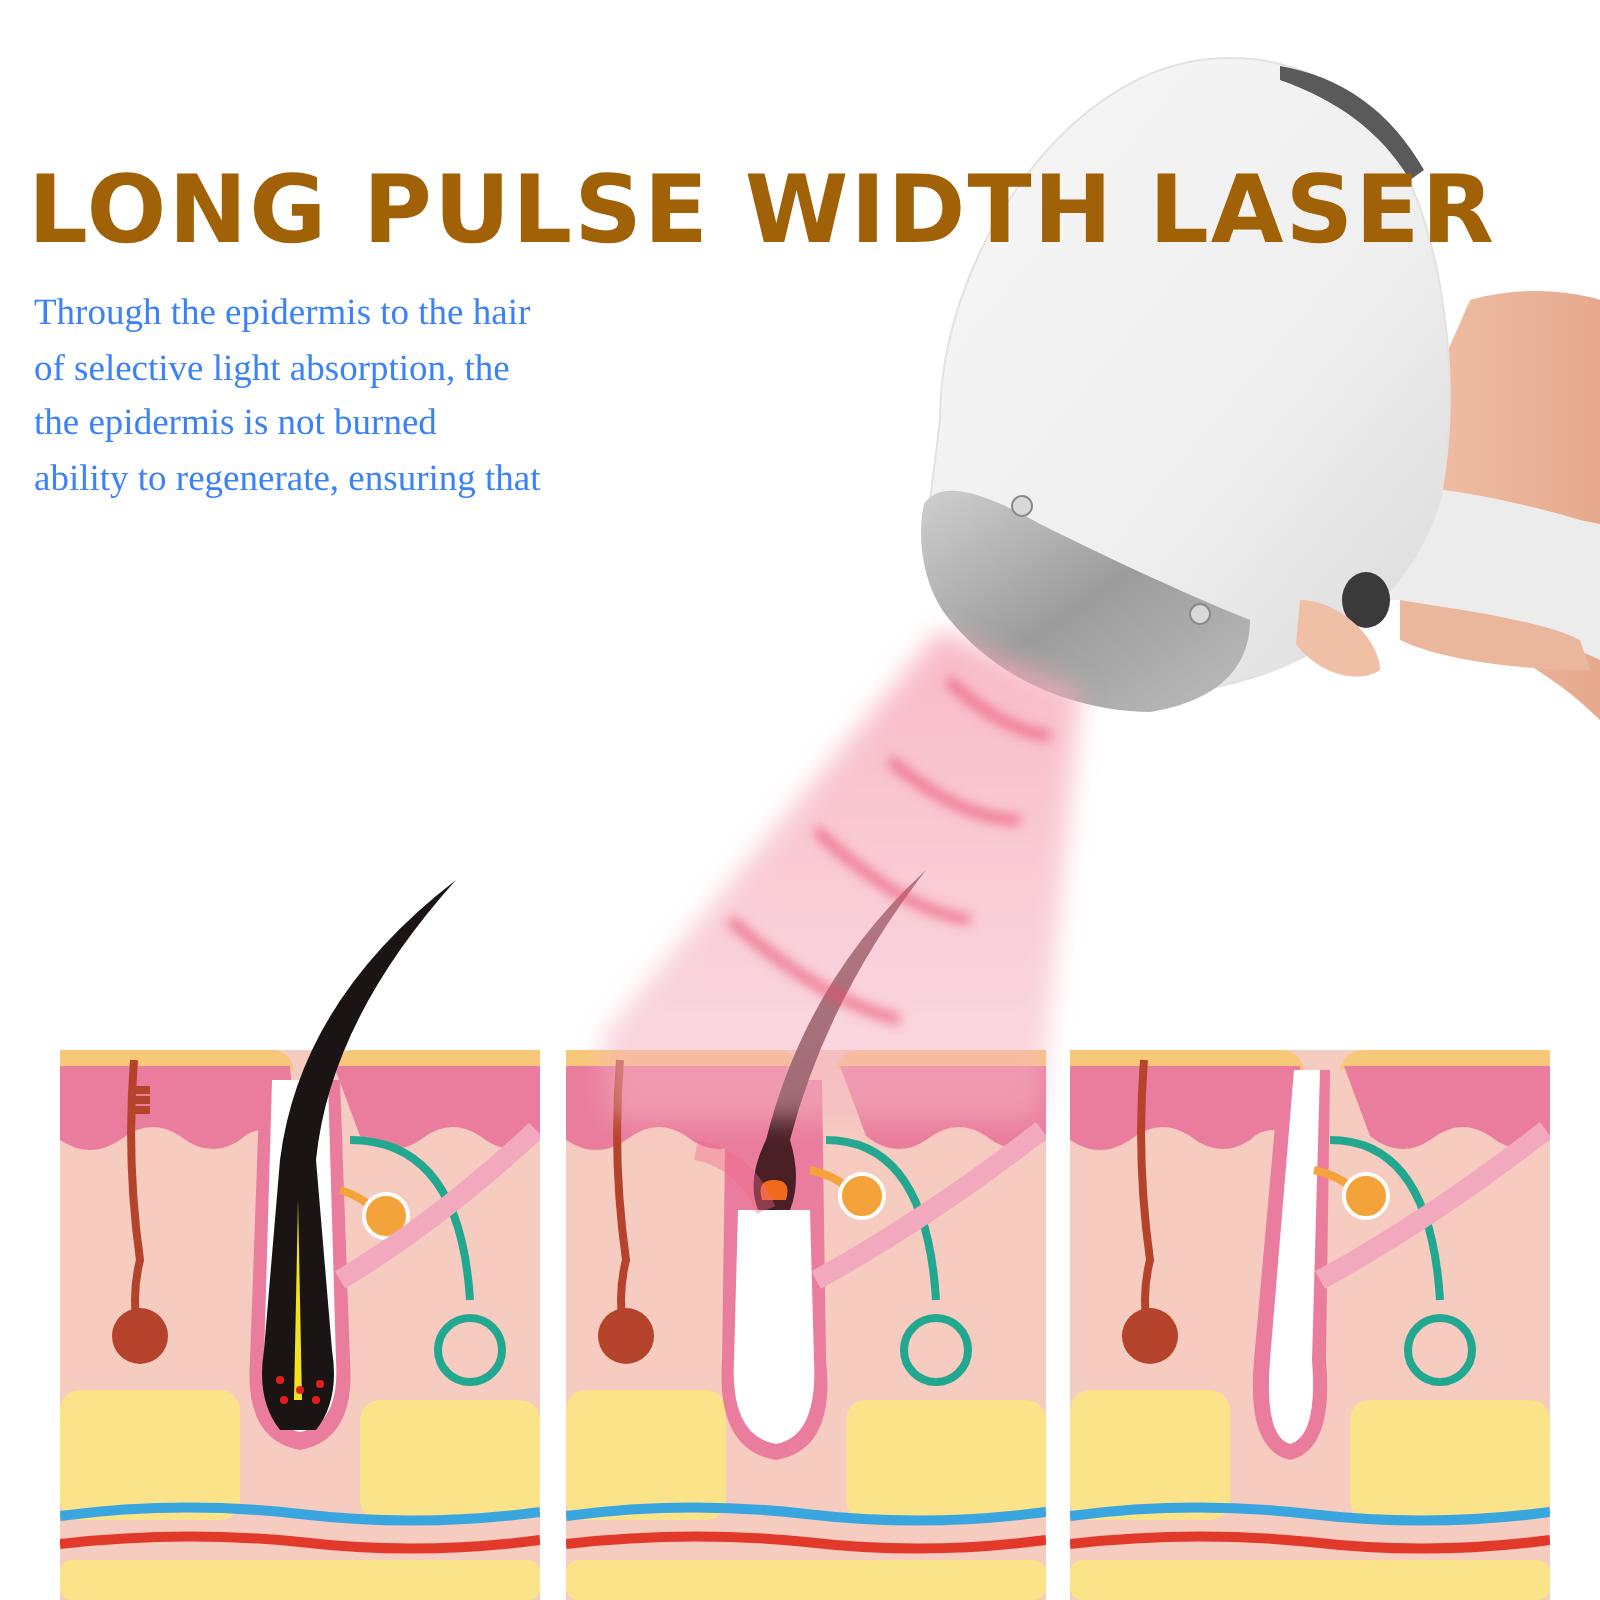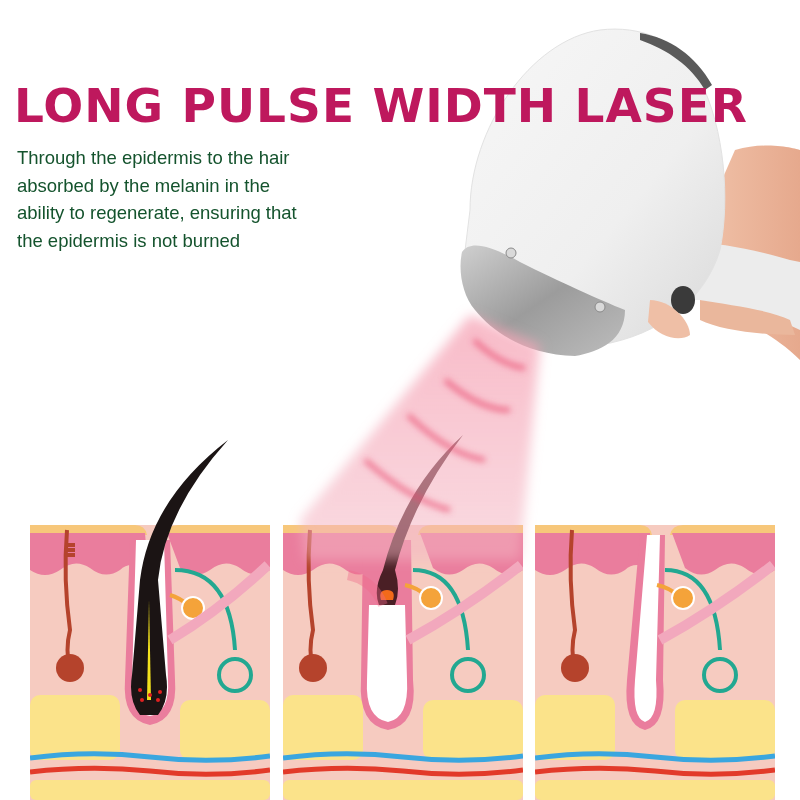--- a/index.html
+++ b/index.html
@@ -1,43 +1,43 @@
 <!DOCTYPE html>
 <html><head>
 <meta charset="utf-8">
 <style>
   html, body { margin:0; padding:0; background:#ffffff; }
   body { width:800px; height:800px; position:relative; overflow:hidden; font-family:"DejaVu Sans", sans-serif; }
   .title {
     position:absolute; left:14px; top:78px; margin:0;
     font-family:"DejaVu Sans", sans-serif; font-weight:bold;
-    font-size:47px; letter-spacing:1px; color:#be185d; white-space:nowrap;
+    font-size:47px; letter-spacing:1px; color:#a16207; white-space:nowrap;
     z-index:5; line-height:56px;
   }
   .desc {
     position:absolute; left:17px; top:144px; width:340px; margin:0;
-    font-family:Liberation Sans, sans-serif; font-size:18.5px; line-height:27.6px;
-    color:#14532d; z-index:5;
+    font-family:Liberation Serif, serif; font-size:18.5px; line-height:27.6px;
+    color:#3b82f6; z-index:5;
   }
   .desc span { display:block; white-space:nowrap; }
   .device { position:absolute; left:0; top:0; width:800px; height:800px; z-index:3; pointer-events:none; }
   .beam { position:absolute; left:0; top:0; width:800px; height:800px; z-index:4; pointer-events:none; }
   .panel { position:absolute; top:430px; width:240px; height:370px; z-index:2; }
   .panel svg { width:100%; height:100%; display:block; }
 </style>
 </head>
 <body>
 
 <h1 class="title">LONG PULSE WIDTH LASER</h1>
 
 <div class="desc">
   <span>Through the epidermis to the hair</span>
-  <span>absorbed by the melanin in the</span>
+  <span>of selective light absorption, the</span>
+  <span>the epidermis is not burned</span>
   <span>ability to regenerate, ensuring that</span>
-  <span>the epidermis is not burned</span>
 </div>
 
 <svg class="device" viewBox="0 0 800 800">
   <defs>
     <linearGradient id="bodyG" x1="0" y1="0" x2="1" y2="1">
       <stop offset="0" stop-color="#f7f7f7"></stop>
       <stop offset="0.6" stop-color="#efefef"></stop>
       <stop offset="1" stop-color="#d9d9d9"></stop>
     </linearGradient>
     <linearGradient id="metalG" x1="0" y1="0" x2="1" y2="1">

